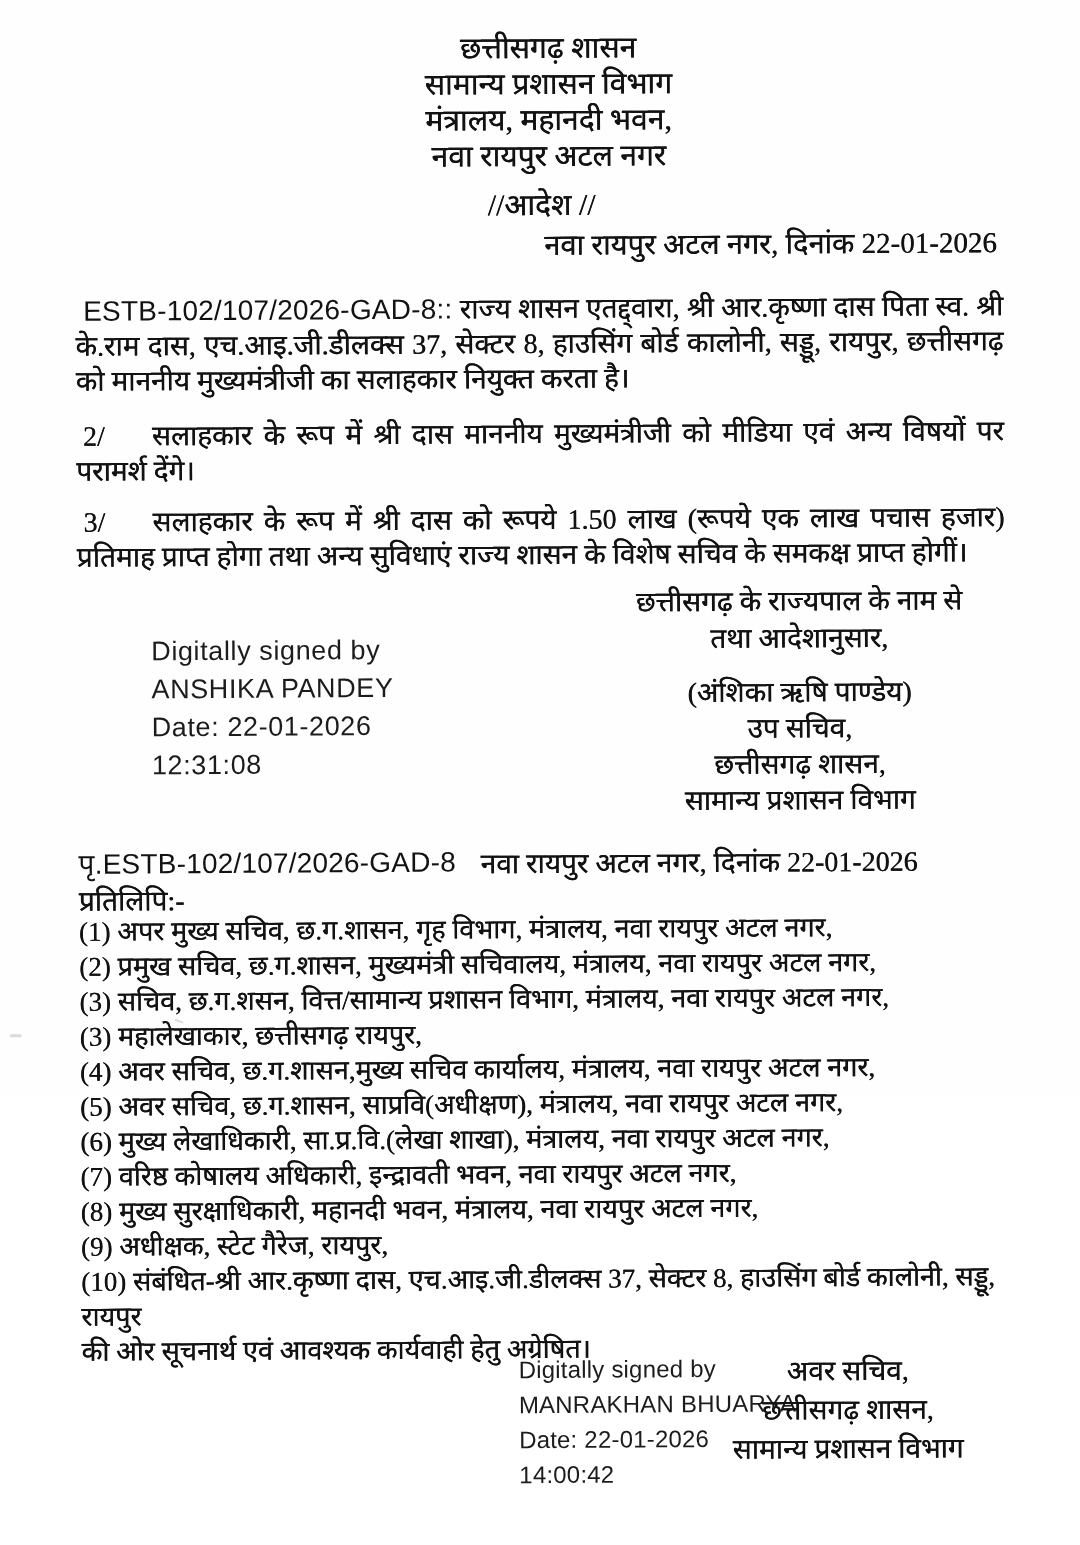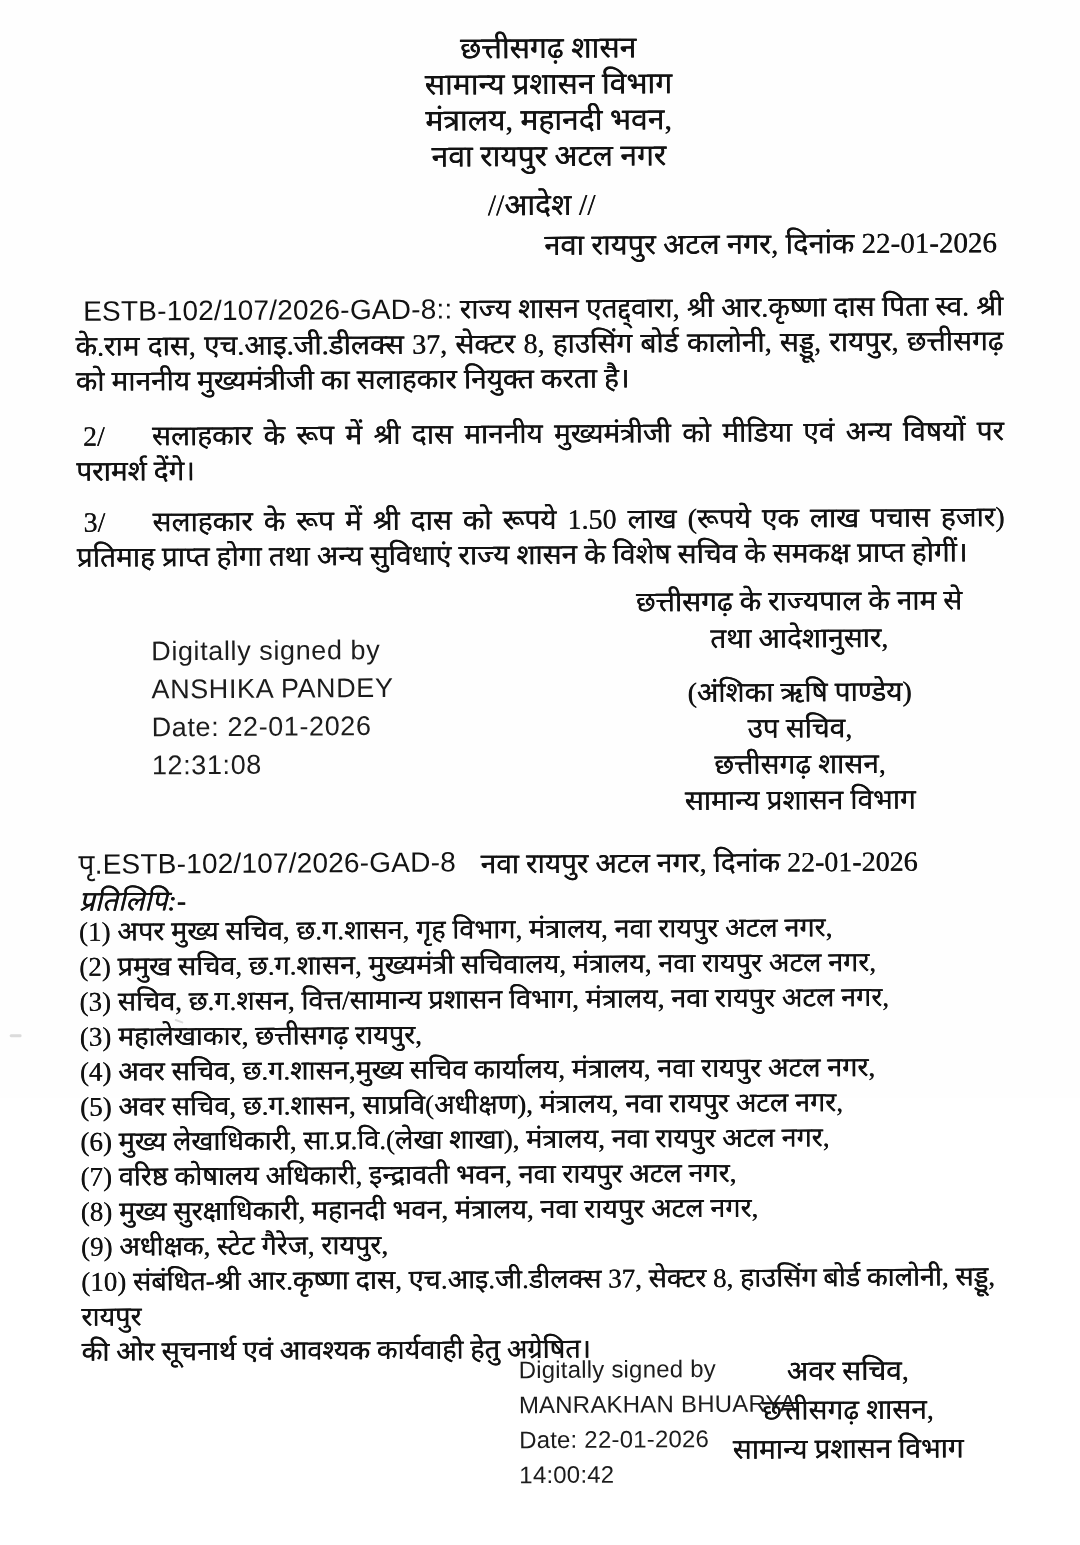--- a/index.html
+++ b/index.html
@@ -45,21 +45,21 @@
     color:#1c1c1c; font-weight:500;
   }
   .sig1 { position:absolute; left:152px; top:630px; font-size:27px; line-height:38px; letter-spacing:0.6px; }
   .sig2 { position:absolute; left:515px; top:1352px; font-size:24px; line-height:35px; letter-spacing:0.2px; }
 
   .by-order  { position:absolute; left:600px; width:400px; top:584px; text-align:center; font-size:28px; line-height:37px; }
   .signatory { position:absolute; left:600px; width:400px; top:676px; text-align:center; font-size:28px; line-height:36px; }
 
   .endorse-ref  { position:absolute; left:78px;  top:841px; font-size:28px; }
   .endorse-date { position:absolute; left:480px; top:843px; font-size:28px; }
-  .copy-label   { position:absolute; left:78px;  top:878px; font-size:28px;font-style:italic; }
+  .copy-label   { position:absolute; left:78px;  top:878px; font-size:28px; }
   .copy-list    { position:absolute; left:78px;  top:912px; width:954px; font-size:27px; line-height:35px; }
 
   .designation2 { position:absolute; left:705px; width:278px; top:1353px; text-align:center; font-size:28px; line-height:39px; }
 
   .speck { position:absolute; background:#c8c8c8; opacity:.65; border-radius:2px; }
   .speck-a { left:8px;  top:1031px; width:12px; height:3px; }
   .speck-b { left:173px; top:1018px; width:9px; height:2px; transform:rotate(20deg); }
 </style>
 </head>
 <body>

